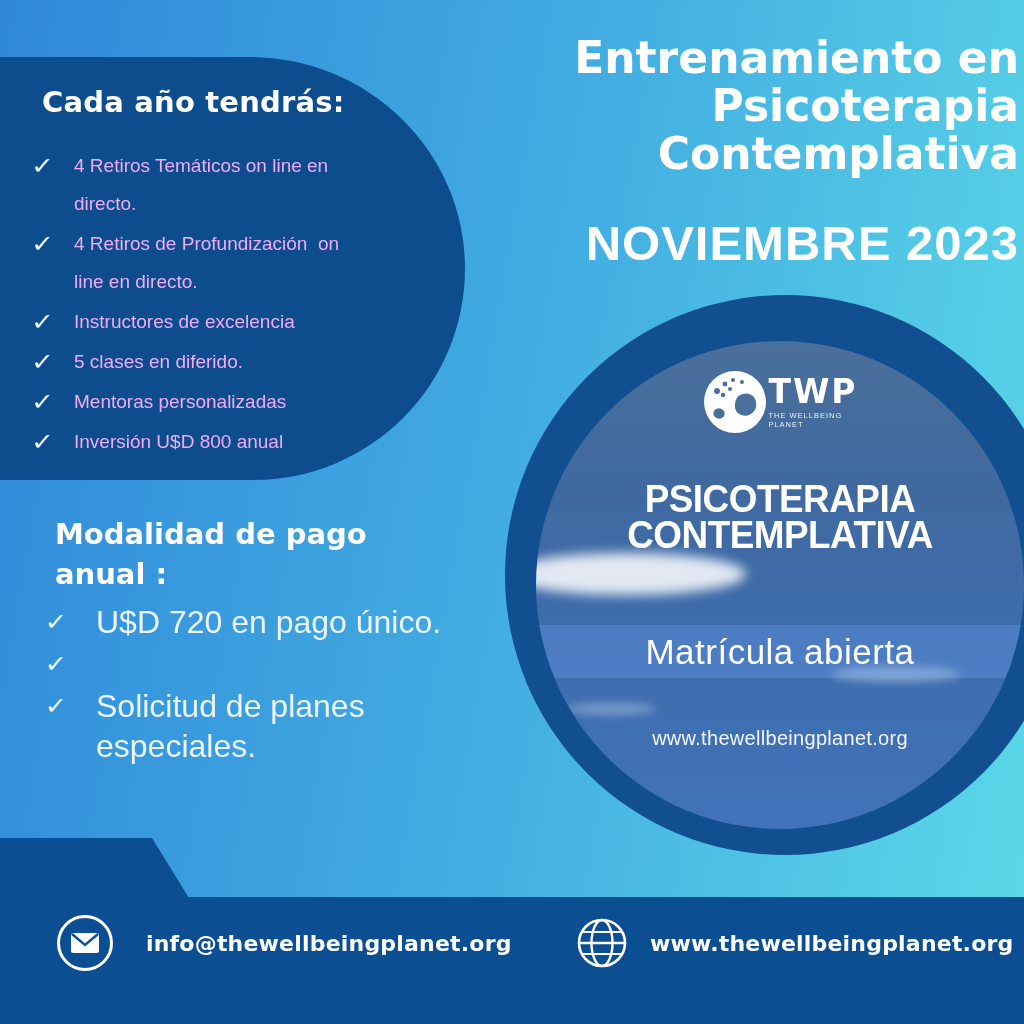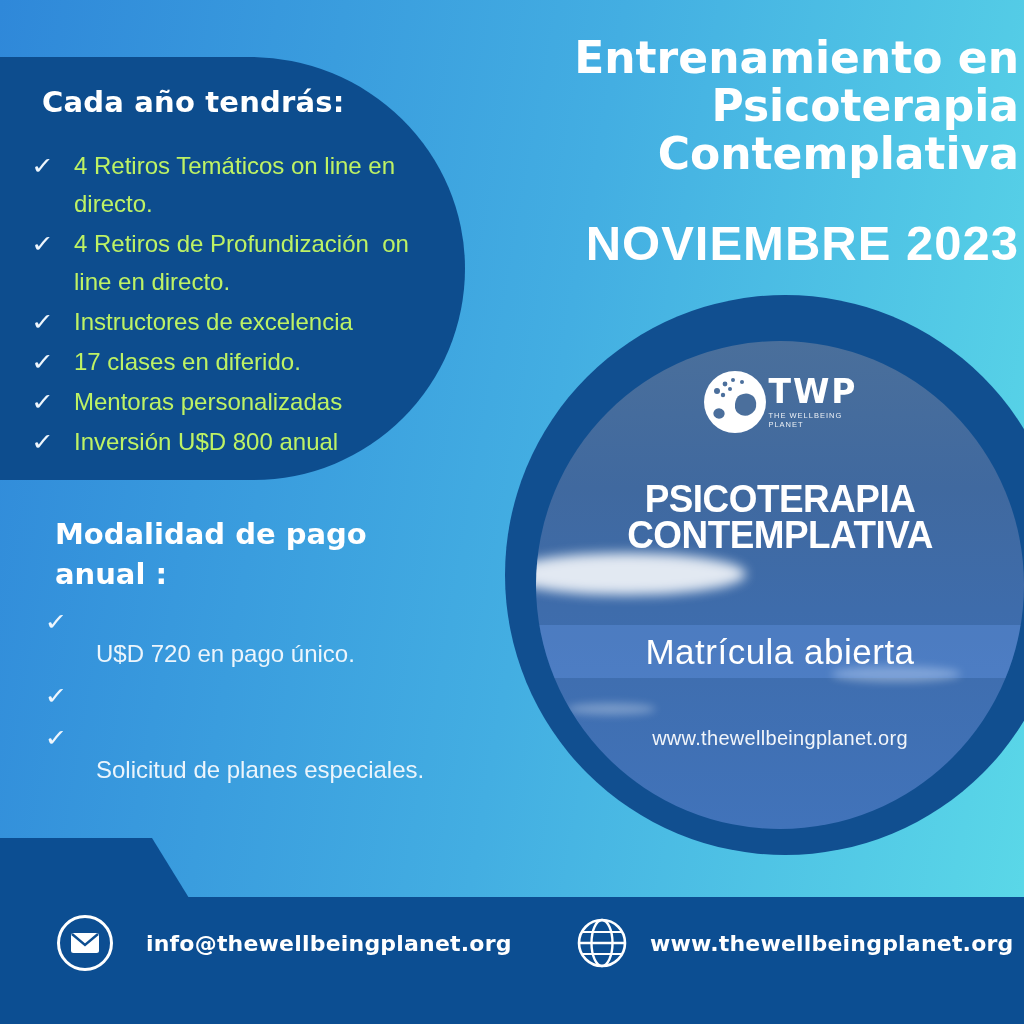--- a/index.html
+++ b/index.html
@@ -20,21 +20,21 @@
     position: absolute; left: 42px; top: 28px; margin: 0;
     font-family: "DejaVu Sans", sans-serif;
     font-size: 29px; font-weight: 700; color: #ffffff; letter-spacing: 0.2px;
   }
   .benefit-list { position: absolute; left: 34px; top: 90px; width: 408px; }
   .crow { display: flex; align-items: flex-start; margin-bottom: 2px; }
   .chk {
     flex: 0 0 40px; color: #eef6fd; font-size: 24px; line-height: 38px;
     transform: scaleX(1.15);
   }
-  .btxt { font-size: 24px; line-height: 38px; color: #bef264; }
+  .btxt { font-size: 19px; line-height: 38px; color: #f0abfc; }
 
   
   .titleblock { position: absolute; left: 505px; top: 34px; width: 514px; text-align: right; }
   .titleblock h1 {
     margin: 0; font-family: "DejaVu Sans", sans-serif;
     font-size: 44px; line-height: 48px; font-weight: 800; color: #ffffff;
   }
   .dateline {
     margin-top: 37px; font-family: "Liberation Sans", sans-serif;
     font-size: 49px; font-weight: 800; color: #ffffff; letter-spacing: 1px;
@@ -82,21 +82,21 @@
   }
 
   
   .payment-head {
     position: absolute; left: 55px; top: 514px; margin: 0;
     font-family: "DejaVu Sans", sans-serif;
     font-size: 29px; line-height: 40px; font-weight: 700; color: #ffffff;
   }
   .payment-list { position: absolute; left: 48px; top: 602px; width: 420px; }
   .payment-list .chk { flex: 0 0 48px; line-height: 40px; }
-  .ptxt { font-size: 24px; line-height: 40px; color: #ecf5fc; margin-top: 32px; }
+  .ptxt { font-size: 32px; line-height: 40px; color: #ecf5fc; }
 
   
   .footer-tab {
     position: absolute; left: 0; top: 838px; width: 190px; height: 60px;
     background: #0c4e92;
     clip-path: polygon(0 0, 152px 0, 189px 100%, 0 100%);
   }
   .footer { position: absolute; left: 0; top: 897px; width: 100%; height: 127px; background: #0c4e92; }
   .fgroup { position: absolute; display: flex; align-items: center; }
   .fgroup1 { left: 56px; top: 17px; gap: 32px; }
@@ -123,21 +123,21 @@
         <span class="chk">✓</span>
         <span class="btxt pre">4 Retiros de Profundización  on
 line en directo.</span>
       </div>
       <div class="crow">
         <span class="chk">✓</span>
         <span class="btxt pre">Instructores de excelencia</span>
       </div>
       <div class="crow">
         <span class="chk">✓</span>
-        <span class="btxt pre">17 clases en diferido.</span>
+        <span class="btxt pre">5 clases en diferido.</span>
       </div>
       <div class="crow">
         <span class="chk">✓</span>
         <span class="btxt pre">Mentoras personalizadas</span>
       </div>
       <div class="crow">
         <span class="chk">✓</span>
         <span class="btxt pre">Inversión U$D 800 anual</span>
       </div>
     </div>

